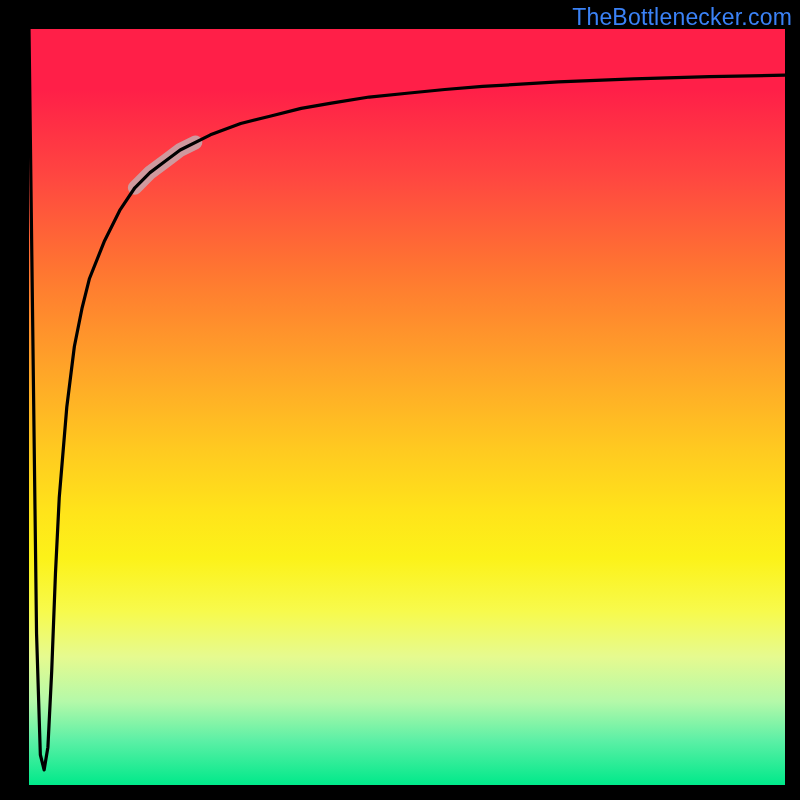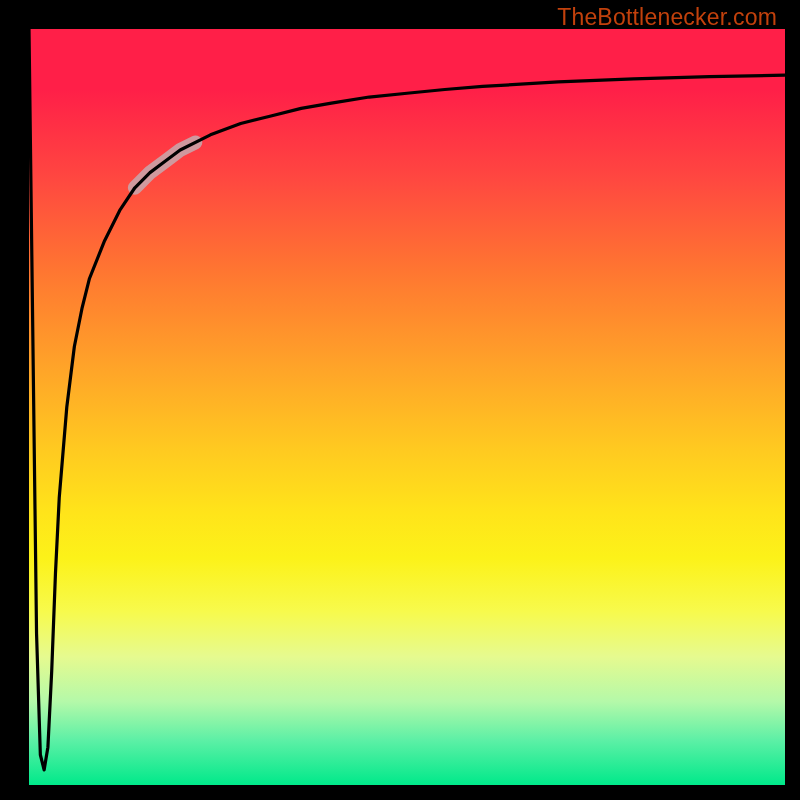--- a/index.html
+++ b/index.html
@@ -48,22 +48,22 @@
   .curve-layer {
     position: absolute;
     inset: 0;
     width: 756px;
     height: 756px;
     display: block;
   }
   .watermark {
     position: absolute;
     top: 4px;
-    right: 23px;
-    color: #c2410c;
+    right: 8px;
+    color: #3b82f6;
     font-size: 23px;
     font-weight: 500;
     letter-spacing: 0.2px;
     user-select: none;
   }
 </style>
 </head>
 <body>
 
 <div class="frame">

